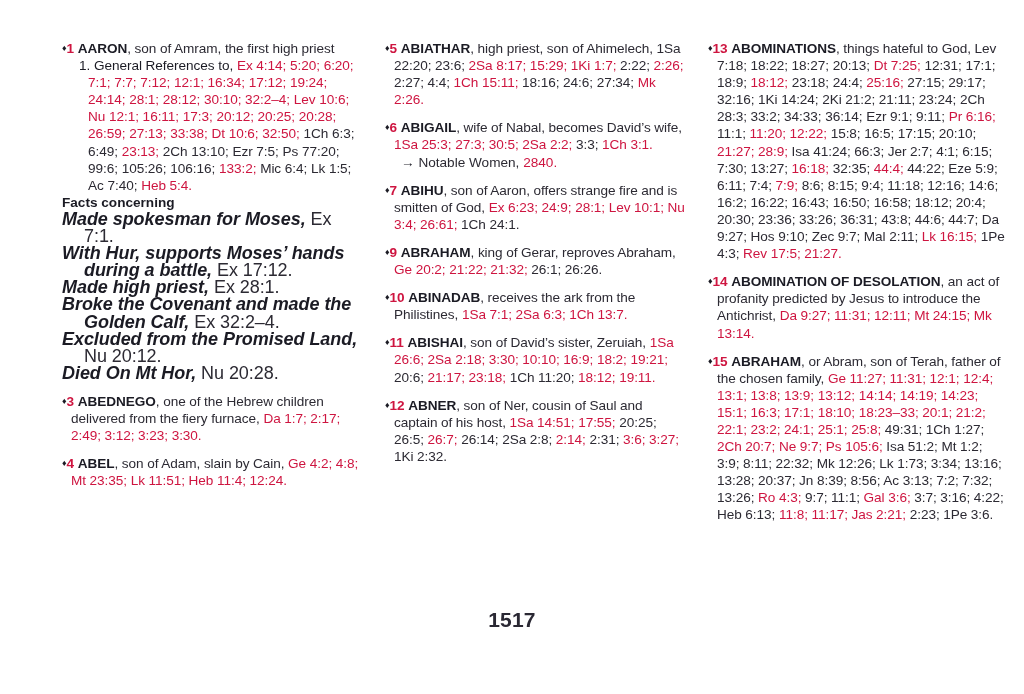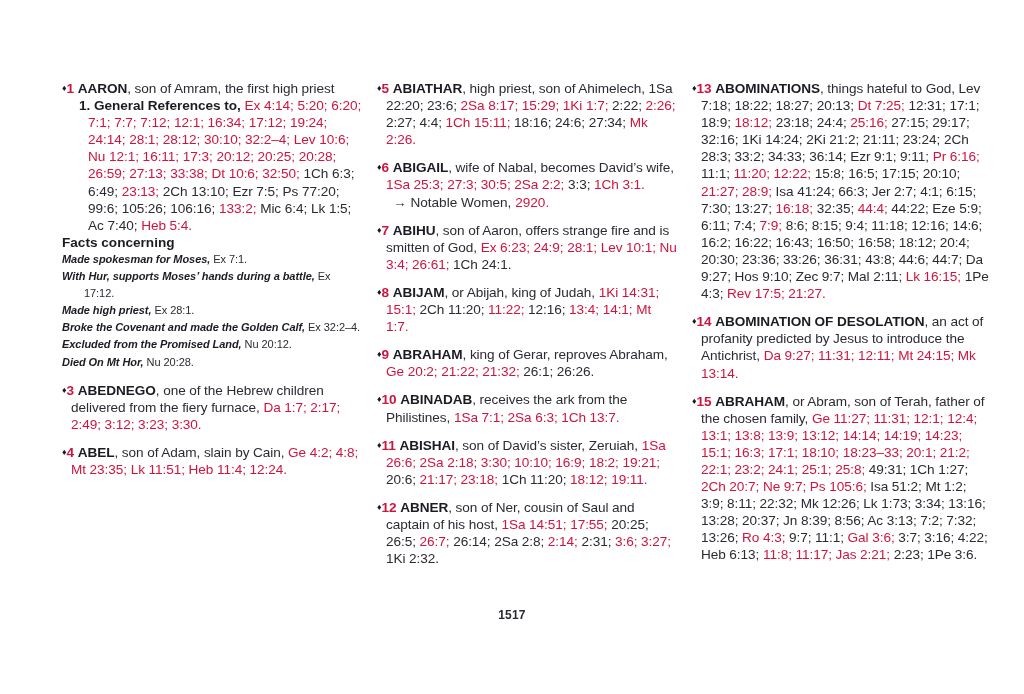--- a/index.html
+++ b/index.html
@@ -19,23 +19,22 @@
     width: 1024px;
     height: 694px;
     background: #ffffff;
     box-sizing: border-box;
     padding: 40px 58px 0 62px;
   }
   #columns {
     display: flex;
     flex-direction: row;
     align-items: flex-start;
-    gap: 15px;
+    gap: 23px;
     height: 552px;
-    margin-top: 40px;
   }
   .column {
     width: 300px;
     flex: 0 0 300px;
   }
   .entry {
     margin: 0 0 11px 0;
     padding: 0;
     text-indent: -9px;
     padding-left: 9px;
@@ -65,35 +64,35 @@
   .refd { color: #2c2a33; }
   .sub {
     margin: 0;
     padding-left: 26px;
     text-indent: -9px;
     font-size: 13.6px;
     line-height: 17.1px;
     letter-spacing: -0.06px;
   }
   .sub-head {
-    font-weight: bold;
+    font-weight: normal;
     color: #1b1b24;
   }
   .facts {
     margin: 0;
     font-size: 13.6px;
     line-height: 17.1px;
     font-weight: bold;
     color: #1b1b24;
   }
   .fact {
     margin: 0;
     padding-left: 22px;
     text-indent: -22px;
-    font-size: 11px;
+    font-size: 18px;
     line-height: 17.1px;
     letter-spacing: -0.06px;
   }
   .fact-title {
     font-weight: bold;
     font-style: italic;
     color: #1b1b24;
   }
   .xref {
     margin: 0;
@@ -102,21 +101,21 @@
     font-size: 13.6px;
     line-height: 17.1px;
   }
   .arrow { color: #1b1b24; }
   #page-number {
     position: absolute;
     left: 0;
     right: 0;
     top: 608px;
     text-align: center;
-    font-size: 12px;
+    font-size: 21px;
     font-weight: bold;
     color: #2a2833;
     letter-spacing: 0.2px;
   }
 </style>
 </head>
 <body>
 
 <div id="page">
   <div id="columns">
@@ -129,23 +128,22 @@
         <p class="fact"><span class="fact-title">Made high priest,</span><span class="refd"> Ex 28:1.</span></p>
         <p class="fact"><span class="fact-title">Broke the Covenant and made the Golden Calf,</span><span class="refd"> Ex 32:2–4.</span></p>
         <p class="fact"><span class="fact-title">Excluded from the Promised Land,</span><span class="refd"> Nu 20:12.</span></p>
         <p class="fact" style="margin-bottom: 11px;"><span class="fact-title">Died On Mt Hor,</span><span class="refd"> Nu 20:28.</span></p>
         <p class="entry"><span class="bullet">♦</span><span class="num">3</span> <span class="name">ABEDNEGO</span><span class="desc">, one of the Hebrew children delivered from the fiery furnace,</span><span class="ref"> Da 1:7; 2:17; 2:49; 3:12; 3:23; 3:30.</span></p>
         <p class="entry"><span class="bullet">♦</span><span class="num">4</span> <span class="name">ABEL</span><span class="desc">, son of Adam, slain by Cain,</span><span class="ref"> Ge 4:2; 4:8; Mt 23:35; Lk 11:51; Heb 11:4; 12:24.</span></p>
       </div>
       <div class="column">
         <p class="entry"><span class="bullet">♦</span><span class="num">5</span> <span class="name">ABIATHAR</span><span class="desc">, high priest, son of Ahimelech,</span><span class="refd"> 1Sa 22:20; 23:6; </span><span class="ref">2Sa 8:17; 15:29; 1Ki 1:7; </span><span class="refd">2:22; </span><span class="ref">2:26; </span><span class="refd">2:27; 4:4; </span><span class="ref">1Ch 15:11; </span><span class="refd">18:16; 24:6; 27:34; </span><span class="ref">Mk 2:26.</span></p>
         <p class="entry tight"><span class="bullet">♦</span><span class="num">6</span> <span class="name">ABIGAIL</span><span class="desc">, wife of Nabal, becomes David’s wife,</span><span class="ref"> 1Sa 25:3; 27:3; 30:5; 2Sa 2:2; </span><span class="refd">3:3; </span><span class="ref">1Ch 3:1.</span></p>
-        <p class="xref" style="margin-bottom: 11px;"><span class="arrow">→ </span><span class="refd">Notable Women,</span><span class="ref"> 2920.</span></p>
+        <p class="xref" style="margin-bottom: 11px;"><span class="arrow">→ </span><span class="refd">Notable Women,</span><span class="ref"> 2840.</span></p>
         <p class="entry"><span class="bullet">♦</span><span class="num">7</span> <span class="name">ABIHU</span><span class="desc">, son of Aaron, offers strange fire and is smitten of God,</span><span class="ref"> Ex 6:23; 24:9; 28:1; Lev 10:1; Nu 3:4; 26:61; </span><span class="refd">1Ch 24:1.</span></p>
-        <p class="entry"><span class="bullet">♦</span><span class="num">8</span> <span class="name">ABIJAM</span><span class="desc">, or Abijah, king of Judah,</span><span class="ref"> 1Ki 14:31; 15:1; </span><span class="refd">2Ch 11:20; </span><span class="ref">11:22; </span><span class="refd">12:16; </span><span class="ref">13:4; 14:1; Mt 1:7.</span></p>
         <p class="entry"><span class="bullet">♦</span><span class="num">9</span> <span class="name">ABRAHAM</span><span class="desc">, king of Gerar, reproves Abraham,</span><span class="ref"> Ge 20:2; 21:22; 21:32; </span><span class="refd">26:1; 26:26.</span></p>
         <p class="entry"><span class="bullet">♦</span><span class="num">10</span> <span class="name">ABINADAB</span><span class="desc">, receives the ark from the Philistines,</span><span class="ref"> 1Sa 7:1; 2Sa 6:3; 1Ch 13:7.</span></p>
         <p class="entry"><span class="bullet">♦</span><span class="num">11</span> <span class="name">ABISHAI</span><span class="desc">, son of David’s sister, Zeruiah,</span><span class="ref"> 1Sa 26:6; 2Sa 2:18; 3:30; 10:10; 16:9; 18:2; 19:21; </span><span class="refd">20:6; </span><span class="ref">21:17; 23:18; </span><span class="refd">1Ch 11:20; </span><span class="ref">18:12; 19:11.</span></p>
         <p class="entry"><span class="bullet">♦</span><span class="num">12</span> <span class="name">ABNER</span><span class="desc">, son of Ner, cousin of Saul and captain of his host,</span><span class="ref"> 1Sa 14:51; 17:55; </span><span class="refd">20:25; 26:5; </span><span class="ref">26:7; </span><span class="refd">26:14; 2Sa 2:8; </span><span class="ref">2:14; </span><span class="refd">2:31; </span><span class="ref">3:6; 3:27; </span><span class="refd">1Ki 2:32.</span></p>
       </div>
       <div class="column">
         <p class="entry"><span class="bullet">♦</span><span class="num">13</span> <span class="name">ABOMINATIONS</span><span class="desc">, things hateful to God,</span><span class="refd"> Lev 7:18; 18:22; 18:27; 20:13; </span><span class="ref">Dt 7:25; </span><span class="refd">12:31; 17:1; 18:9; </span><span class="ref">18:12; </span><span class="refd">23:18; 24:4; </span><span class="ref">25:16; </span><span class="refd">27:15; 29:17; 32:16; 1Ki 14:24; 2Ki 21:2; 21:11; 23:24; 2Ch 28:3; 33:2; 34:33; 36:14; Ezr 9:1; 9:11; </span><span class="ref">Pr 6:16; </span><span class="refd">11:1; </span><span class="ref">11:20; 12:22; </span><span class="refd">15:8; 16:5; 17:15; 20:10; </span><span class="ref">21:27; 28:9; </span><span class="refd">Isa 41:24; 66:3; Jer 2:7; 4:1; 6:15; 7:30; 13:27; </span><span class="ref">16:18; </span><span class="refd">32:35; </span><span class="ref">44:4; </span><span class="refd">44:22; Eze 5:9; 6:11; 7:4; </span><span class="ref">7:9; </span><span class="refd">8:6; 8:15; 9:4; 11:18; 12:16; 14:6; 16:2; 16:22; 16:43; 16:50; 16:58; 18:12; 20:4; 20:30; 23:36; 33:26; 36:31; 43:8; 44:6; 44:7; Da 9:27; Hos 9:10; Zec 9:7; Mal 2:11; </span><span class="ref">Lk 16:15; </span><span class="refd">1Pe 4:3; </span><span class="ref">Rev 17:5; 21:27.</span></p>
         <p class="entry"><span class="bullet">♦</span><span class="num">14</span> <span class="name">ABOMINATION OF DESOLATION</span><span class="desc">, an act of profanity predicted by Jesus to introduce the Antichrist,</span><span class="ref"> Da 9:27; 11:31; 12:11; Mt 24:15; Mk 13:14.</span></p>
         <p class="entry"><span class="bullet">♦</span><span class="num">15</span> <span class="name">ABRAHAM</span><span class="desc">, or Abram, son of Terah, father of the chosen family,</span><span class="ref"> Ge 11:27; 11:31; 12:1; 12:4; 13:1; 13:8; 13:9; 13:12; 14:14; 14:19; 14:23; 15:1; 16:3; 17:1; 18:10; 18:23–33; 20:1; 21:2; 22:1; 23:2; 24:1; 25:1; 25:8; </span><span class="refd">49:31; 1Ch 1:27; </span><span class="ref">2Ch 20:7; Ne 9:7; Ps 105:6; </span><span class="refd">Isa 51:2; Mt 1:2; 3:9; 8:11; 22:32; Mk 12:26; Lk 1:73; 3:34; 13:16; 13:28; 20:37; Jn 8:39; 8:56; Ac 3:13; 7:2; 7:32; 13:26; </span><span class="ref">Ro 4:3; </span><span class="refd">9:7; 11:1; </span><span class="ref">Gal 3:6; </span><span class="refd">3:7; 3:16; 4:22; Heb 6:13; </span><span class="ref">11:8; 11:17; Jas 2:21; </span><span class="refd">2:23; 1Pe 3:6.</span></p>
       </div>

